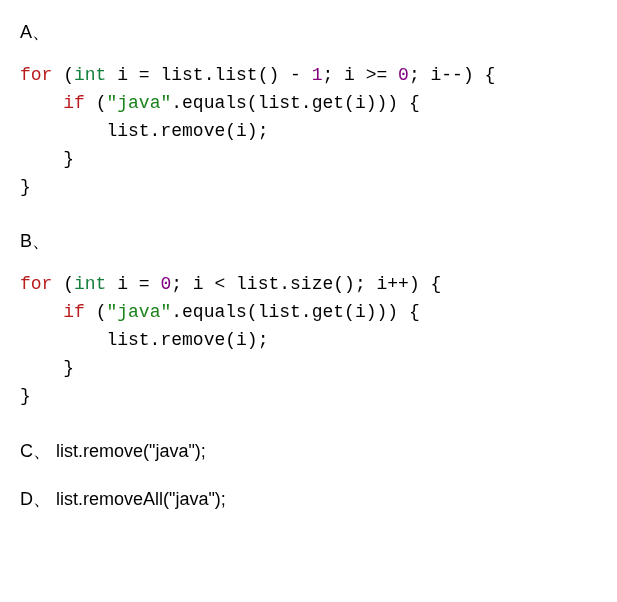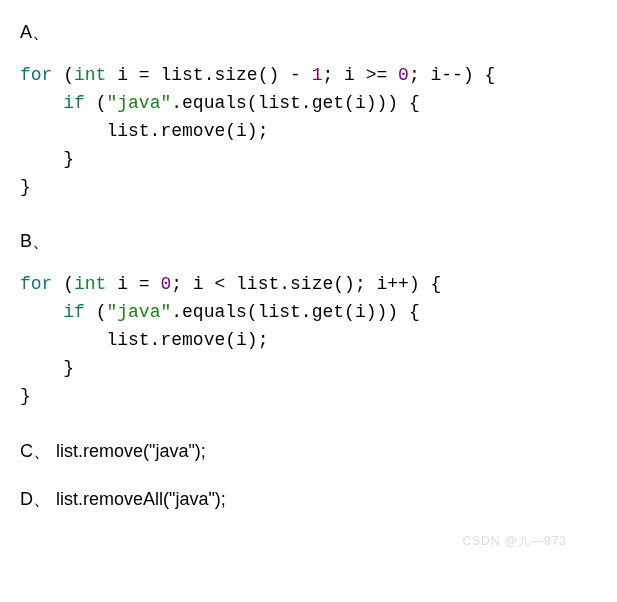--- a/index.html
+++ b/index.html
@@ -16,21 +16,21 @@
       margin-bottom: 18px;
     }
     .code-block {
       font-family: Consolas, "Courier New", monospace;
       font-size: 18px;
       line-height: 1.55;
       white-space: pre;
       color: #000;
       margin-bottom: 28px;
     }
-    .kw { color: #0f766e; }
+    .kw { color: #b91c1c; }
     .type { color: #15803d; }
     .str { color: #1a831a; }
     .num { color: #800080; }
     .option-inline {
       font-size: 18px;
       color: #000;
       margin-bottom: 24px;
     }
     .option-inline .opt-text {
       font-family: Arial, sans-serif;
@@ -48,35 +48,34 @@
       position: relative;
       min-height: 560px;
     }
   </style>
 </head>
 <body>
 
 <div class="container">
 
   <div class="option-label">A、</div>
-  <div class="code-block"><span class="kw">for</span> (<span class="type">int</span><span> i = list.size() - </span><span class="num">1</span><span>; i &gt;= </span><span class="num">0</span><span>; i--) {</span>
+  <div class="code-block"><span class="kw">for</span> (<span class="type">int</span><span> i = list.list() - </span><span class="num">1</span><span>; i &gt;= </span><span class="num">0</span><span>; i--) {</span>
     <span class="kw">if</span><span> (</span><span class="str">"java"</span><span>.equals(list.get(i))) {</span>
 <span>        list.remove(i);</span>
 <span>    }</span>
 <span>}</span></div>
 
   <div class="option-label">B、</div>
   <div class="code-block"><span class="kw">for</span> (<span class="type">int</span><span> i = </span><span class="num">0</span><span>; i &lt; list.size(); i++) {</span>
     <span class="kw">if</span><span> (</span><span class="str">"java"</span><span>.equals(list.get(i))) {</span>
 <span>        list.remove(i);</span>
 <span>    }</span>
 <span>}</span></div>
 
   <div class="option-inline">
     <span>C、</span>&nbsp;<span class="opt-text">list.remove("java");</span>
   </div>
 
   <div class="option-inline">
     <span>D、</span>&nbsp;<span class="opt-text">list.removeAll("java");</span>
   </div>
 
-  <div class="watermark">CSDN @九—973</div>
 </div>
 
 </body></html>

